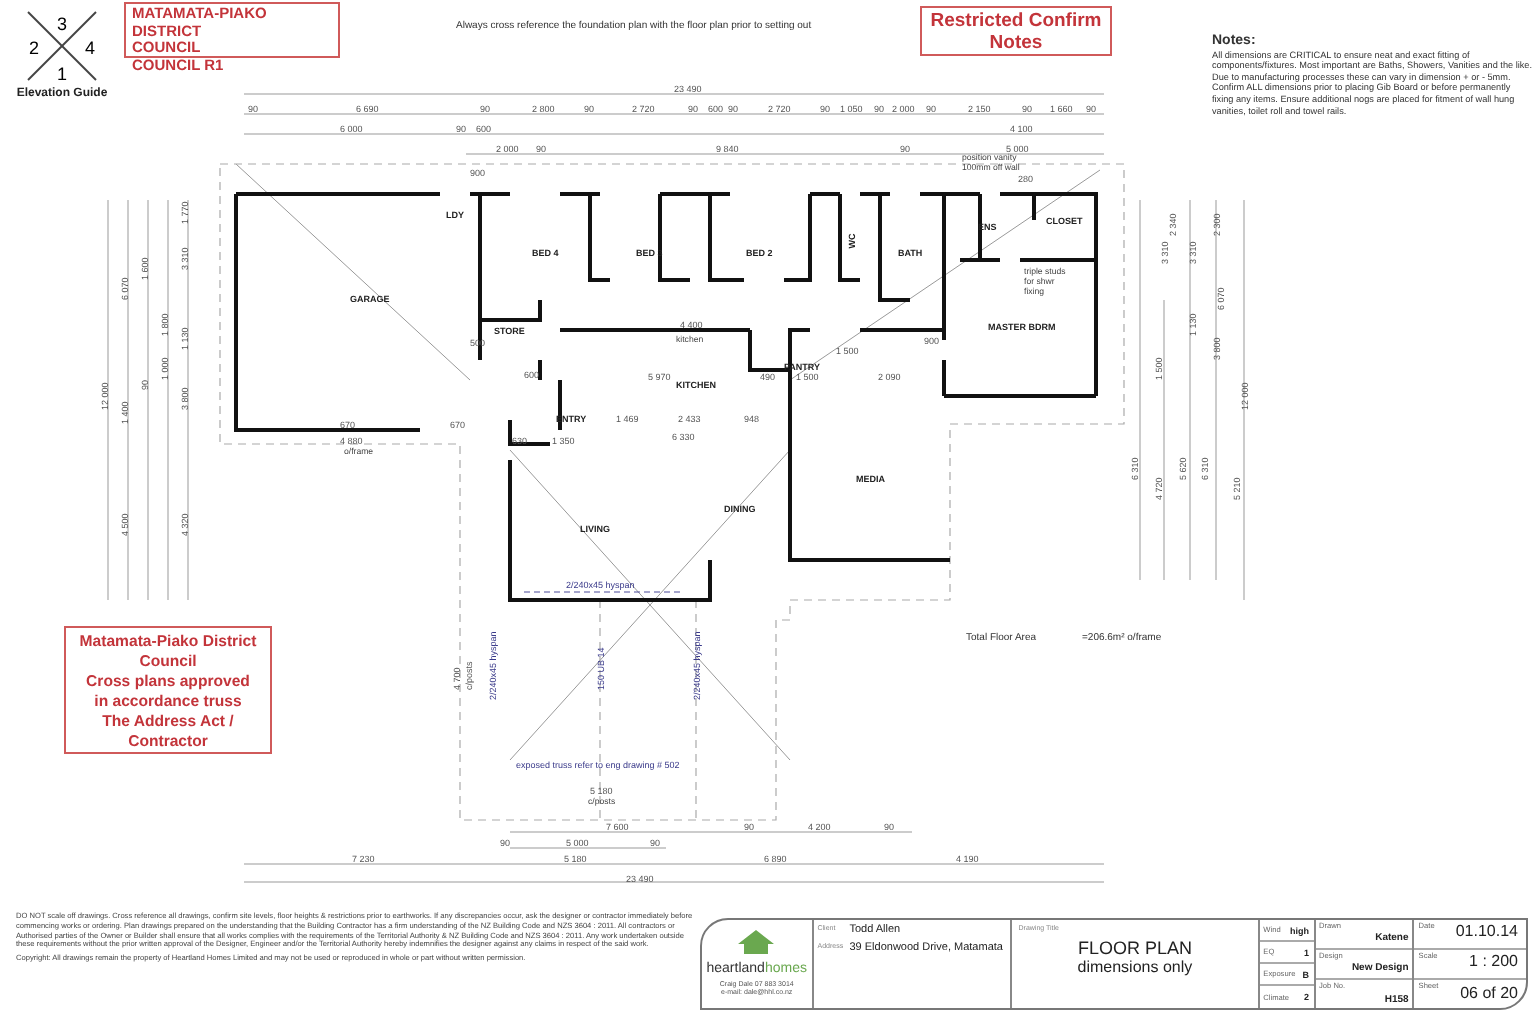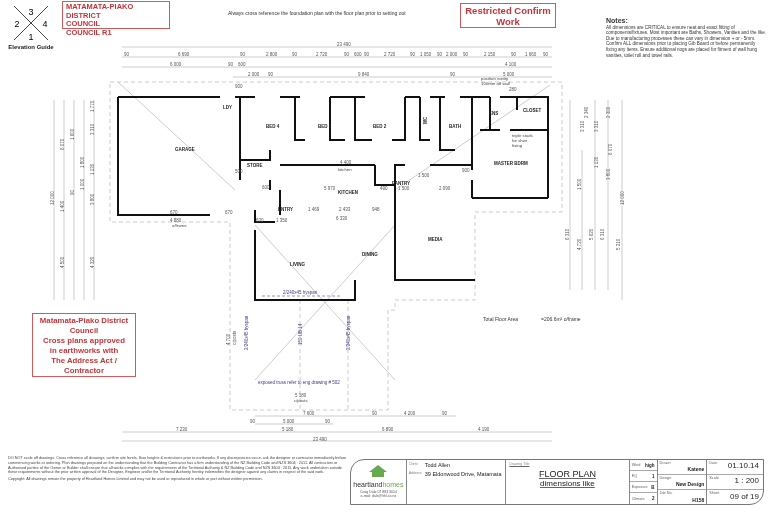--- a/index.html
+++ b/index.html
@@ -26,21 +26,21 @@
   .titleblock { left: 350px; top: 459px; width: 414px; height: 46px; border: 1px solid #777; border-radius: 14px 0 14px 0; display: flex; font-size: 3.8px; color: #666; overflow: hidden; }
   .tb-cell { border-right: 1px solid #888; position: relative; }
   .tb-logo { width: 56px; text-align: center; padding-top: 4px; }
   .tb-logo .brand { font-size: 7px; color: #333; margin-top: 2px; }
   .tb-logo .brand b { color: #6aa84f; font-weight: normal; }
   .tb-logo .contact { font-size: 3.5px; color: #555; margin-top: 2px; line-height: 4px; }
   .tb-client { width: 100px; padding: 2px; }
   .tb-client .row { display: flex; margin-bottom: 3px; }
   .tb-client .k { width: 16px; font-size: 3.5px; color: #888; }
   .tb-client .v { font-size: 5.5px; color: #222; line-height: 6px; }
-  .tb-title { width: 124px; text-align: center; padding-top: 2px; text-decoration: underline; }
+  .tb-title { width: 124px; text-align: center; padding-top: 2px; }
   .tb-title .k { font-size: 3.5px; color: #888; text-align: left; padding-left: 3px; }
   .tb-title .t1 { font-size: 9px; color: #222; margin-top: 3px; }
   .tb-title .t2 { font-size: 8px; color: #222; }
   .tb-sizes { width: 28px; }
   .tb-sizes .r { height: 11px; border-bottom: 1px solid #aaa; display: flex; justify-content: space-between; align-items: center; padding: 0 2px; }
   .tb-sizes .r span:last-child { font-size: 4.5px; color: #222; font-weight: bold; }
   .tb-meta { width: 50px; }
   .tb-meta .r, .tb-date .r { height: 15px; border-bottom: 1px solid #aaa; padding: 1px 2px; position: relative; }
   .tb-meta .r .v { position: absolute; right: 2px; bottom: 2px; font-size: 5px; color: #222; font-weight: bold; }
   .tb-date { width: 56px; border-right: none; }
@@ -64,21 +64,21 @@
 <div class="abs council-box">
   <div>MATAMATA-PIAKO DISTRICT</div>
   <div>COUNCIL</div>
   <div>COUNCIL R1</div>
 </div>
 
 <div class="abs always">Always cross reference the foundation plan with the floor plan prior to setting out</div>
 
 <div class="abs restricted">
   <div>Restricted Confirm</div>
-  <div>Work</div>
+  <div>Notes</div>
 </div>
 
 <div class="abs notes">
   <h4>Notes:</h4>
   <div>All dimensions are CRITICAL to ensure neat and exact fitting of components/fixtures. Most important are Baths, Showers, Vanities and the like. Due to manufacturing processes these can vary in dimension + or - 5mm. Confirm ALL dimensions prior to placing Gib Board or before permanently fixing any items. Ensure additional nogs are placed for fitment of wall hung vanities, toilet roll and towel rails.</div>
 </div>
 
 <svg class="abs" style="left:0;top:0" width="768" height="512">
   <g stroke="#999" stroke-width="0.5" fill="none">
 
@@ -284,21 +284,21 @@
 <div class="abs vdim" style="left:577px;top:250px">4 720</div>
 <div class="abs vdim" style="left:577px;top:190px">1 500</div>
 <div class="abs vdim" style="left:589px;top:240px">5 620</div>
 <div class="abs vdim" style="left:600px;top:240px">6 310</div>
 <div class="abs vdim" style="left:616px;top:250px">5 210</div>
 
 <div class="abs approved">
   <div>Matamata-Piako District</div>
   <div>Council</div>
   <div>Cross plans approved</div>
-  <div>in earthworks with</div>
+  <div>in accordance truss</div>
   <div>The Address Act /</div>
   <div>Contractor</div>
 </div>
 
 <div class="abs disclaimer">
   <div>DO NOT scale off drawings. Cross reference all drawings, confirm site levels, floor heights &amp; restrictions prior to earthworks. If any discrepancies occur, ask the designer or contractor immediately before commencing works or ordering. Plan drawings prepared on the understanding that the Building Contractor has a firm understanding of the NZ Building Code and NZS 3604 : 2011. All contractors or Authorised parties of the Owner or Builder shall ensure that all works complies with the requirements of the Territorial Authority &amp; NZ Building Code and NZS 3604 : 2011. Any work undertaken outside these requirements without the prior written approval of the Designer, Engineer and/or the Territorial Authority hereby indemnifies the designer against any claims in respect of the said work.</div>
   <div style="margin-top:2px">Copyright: All drawings remain the property of Heartland Homes Limited and may not be used or reproduced in whole or part without written permission.</div>
 </div>
 
 <div class="abs titleblock">
@@ -318,21 +318,21 @@
         <span class="v">Todd Allen</span>
       </div>
     <div class="row">
         <span class="k">Address</span>
         <span class="v">39 Eldonwood Drive, Matamata</span>
       </div>
   </div>
   <div class="tb-cell tb-title">
     <div class="k">Drawing Title</div>
     <div class="t1">FLOOR PLAN</div>
-    <div class="t2">dimensions like</div>
+    <div class="t2">dimensions only</div>
   </div>
   <div class="tb-cell tb-sizes">
     <div class="r">
         <span>Wind</span>
         <span>high</span>
       </div>
     <div class="r">
         <span>EQ</span>
         <span>1</span>
       </div>
@@ -346,15 +346,15 @@
       </div>
   </div>
   <div class="tb-cell tb-meta">
     <div class="r"><span>Drawn</span><span class="v">Katene</span></div>
     <div class="r"><span>Design</span><span class="v">New Design</span></div>
     <div class="r" style="border-bottom:none"><span>Job No.</span><span class="v">H158</span></div>
   </div>
   <div class="tb-cell tb-date">
     <div class="r"><span>Date</span><span class="v">01.10.14</span></div>
     <div class="r"><span>Scale</span><span class="v">1 : 200</span></div>
-    <div class="r" style="border-bottom:none"><span>Sheet</span><span class="v">09 of 19</span></div>
+    <div class="r" style="border-bottom:none"><span>Sheet</span><span class="v">06 of 20</span></div>
   </div>
 </div>
 
 </body></html>

